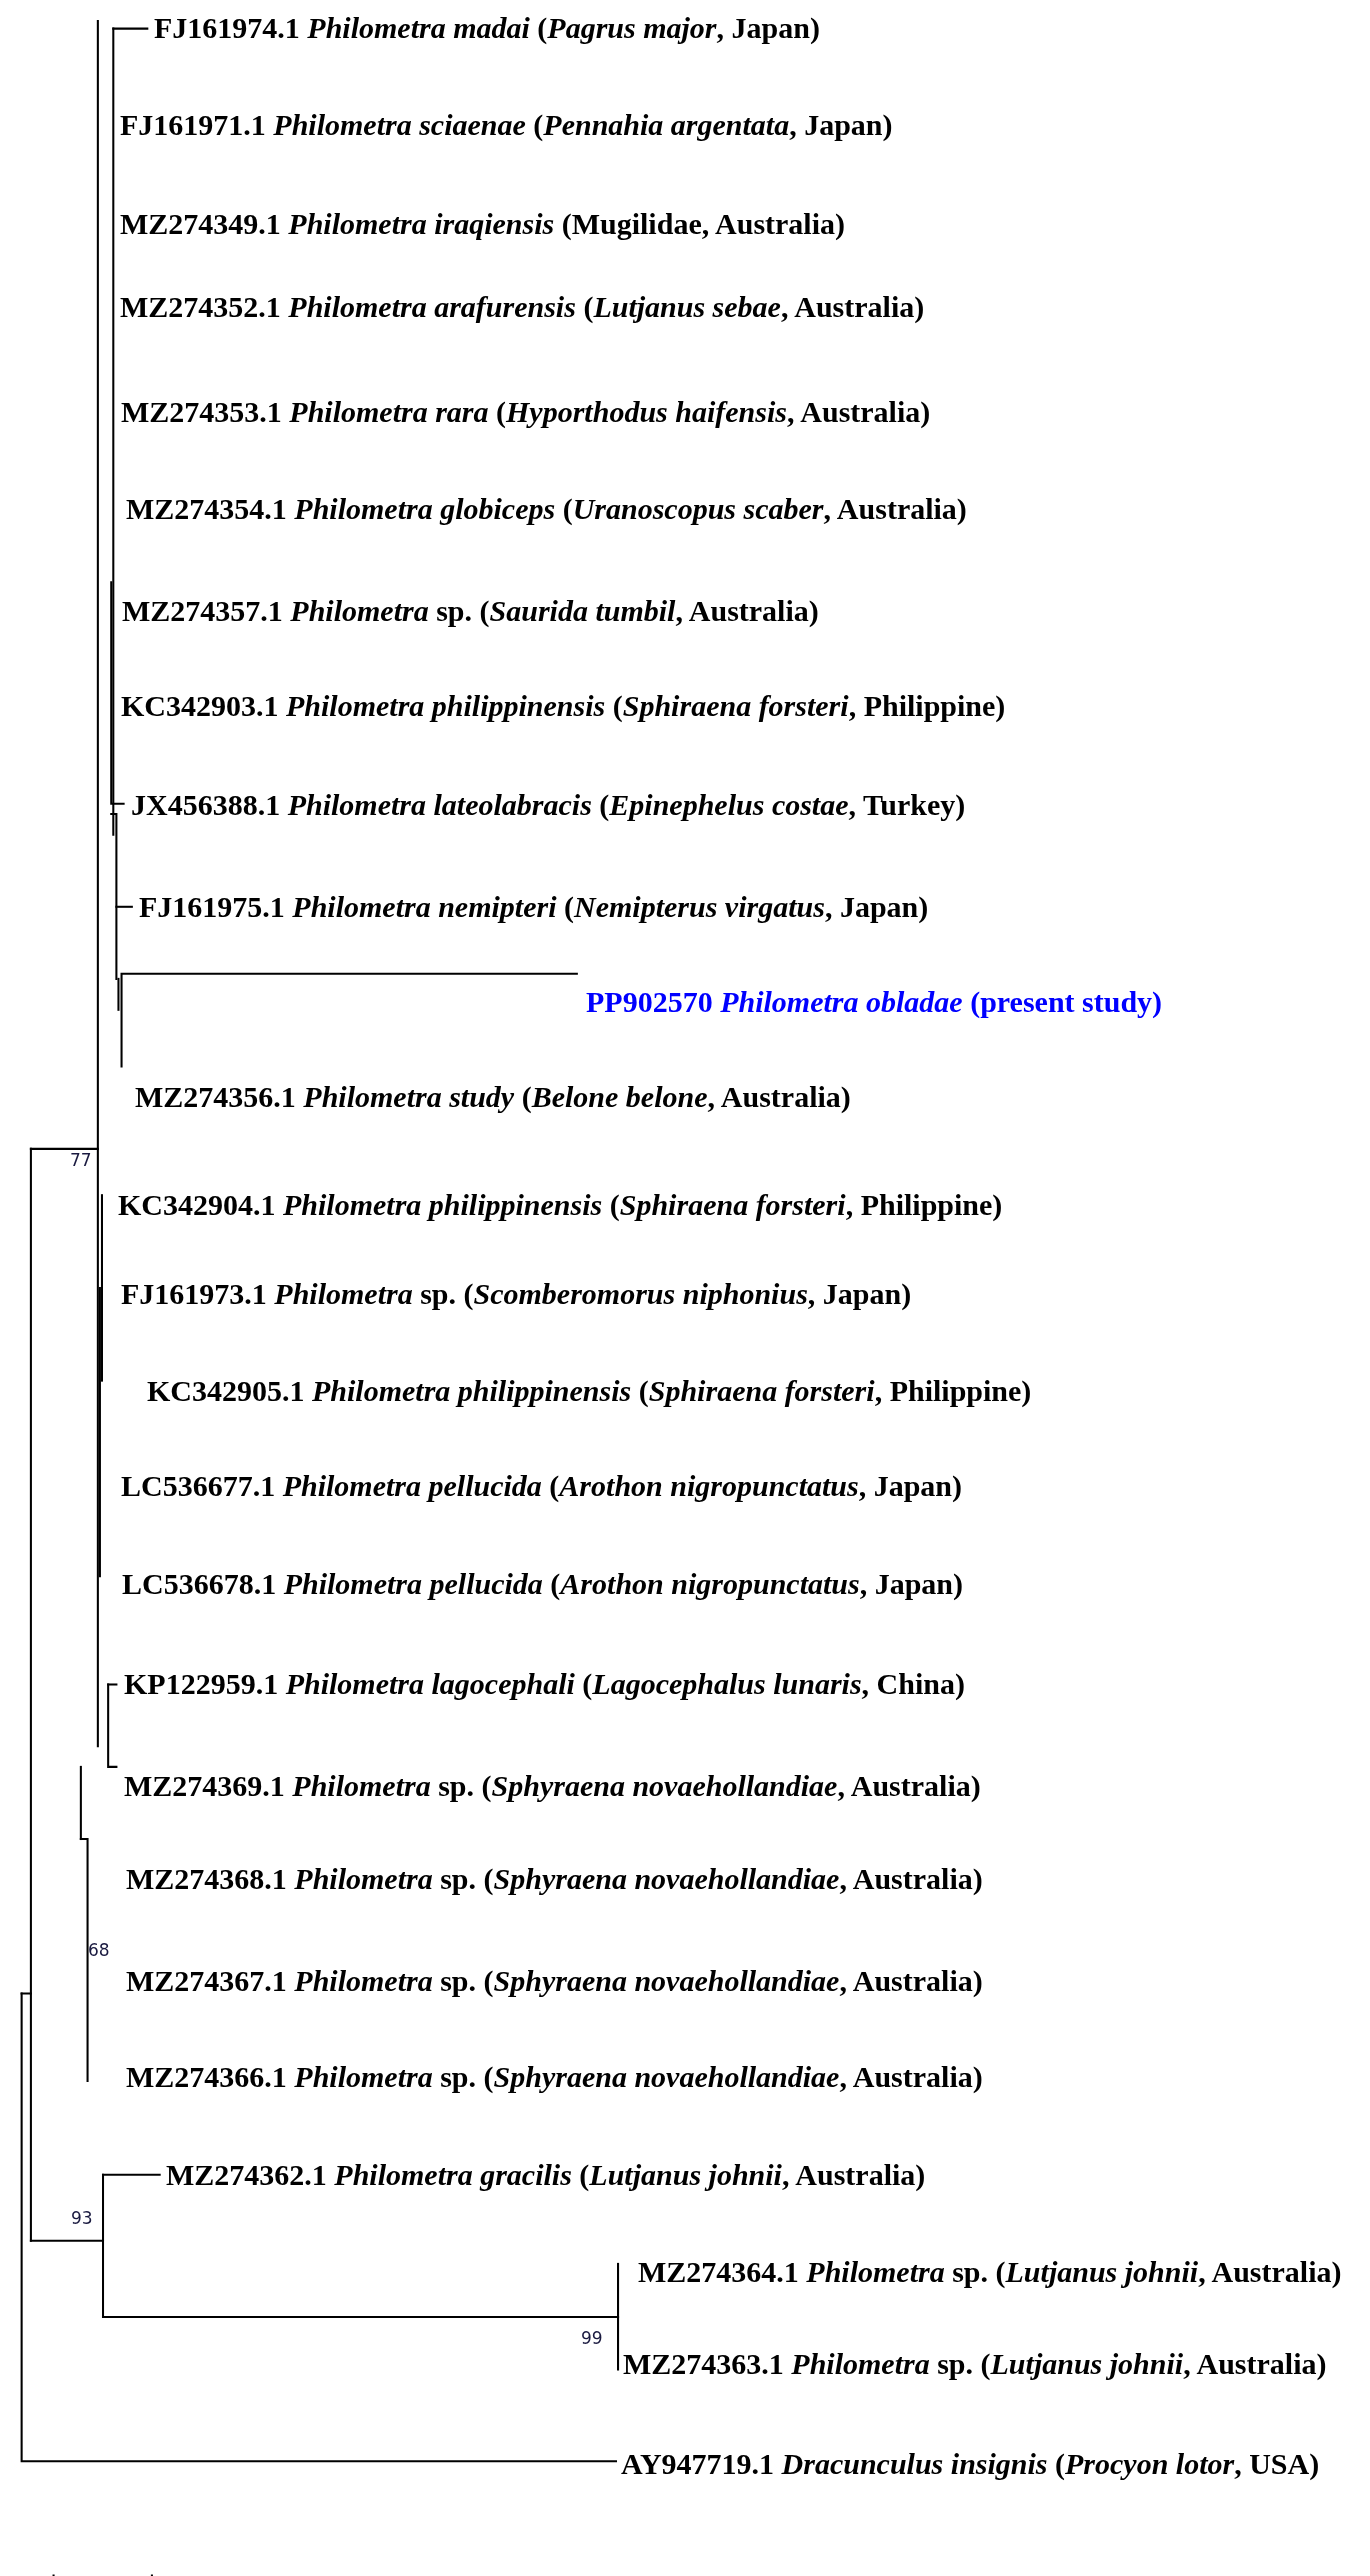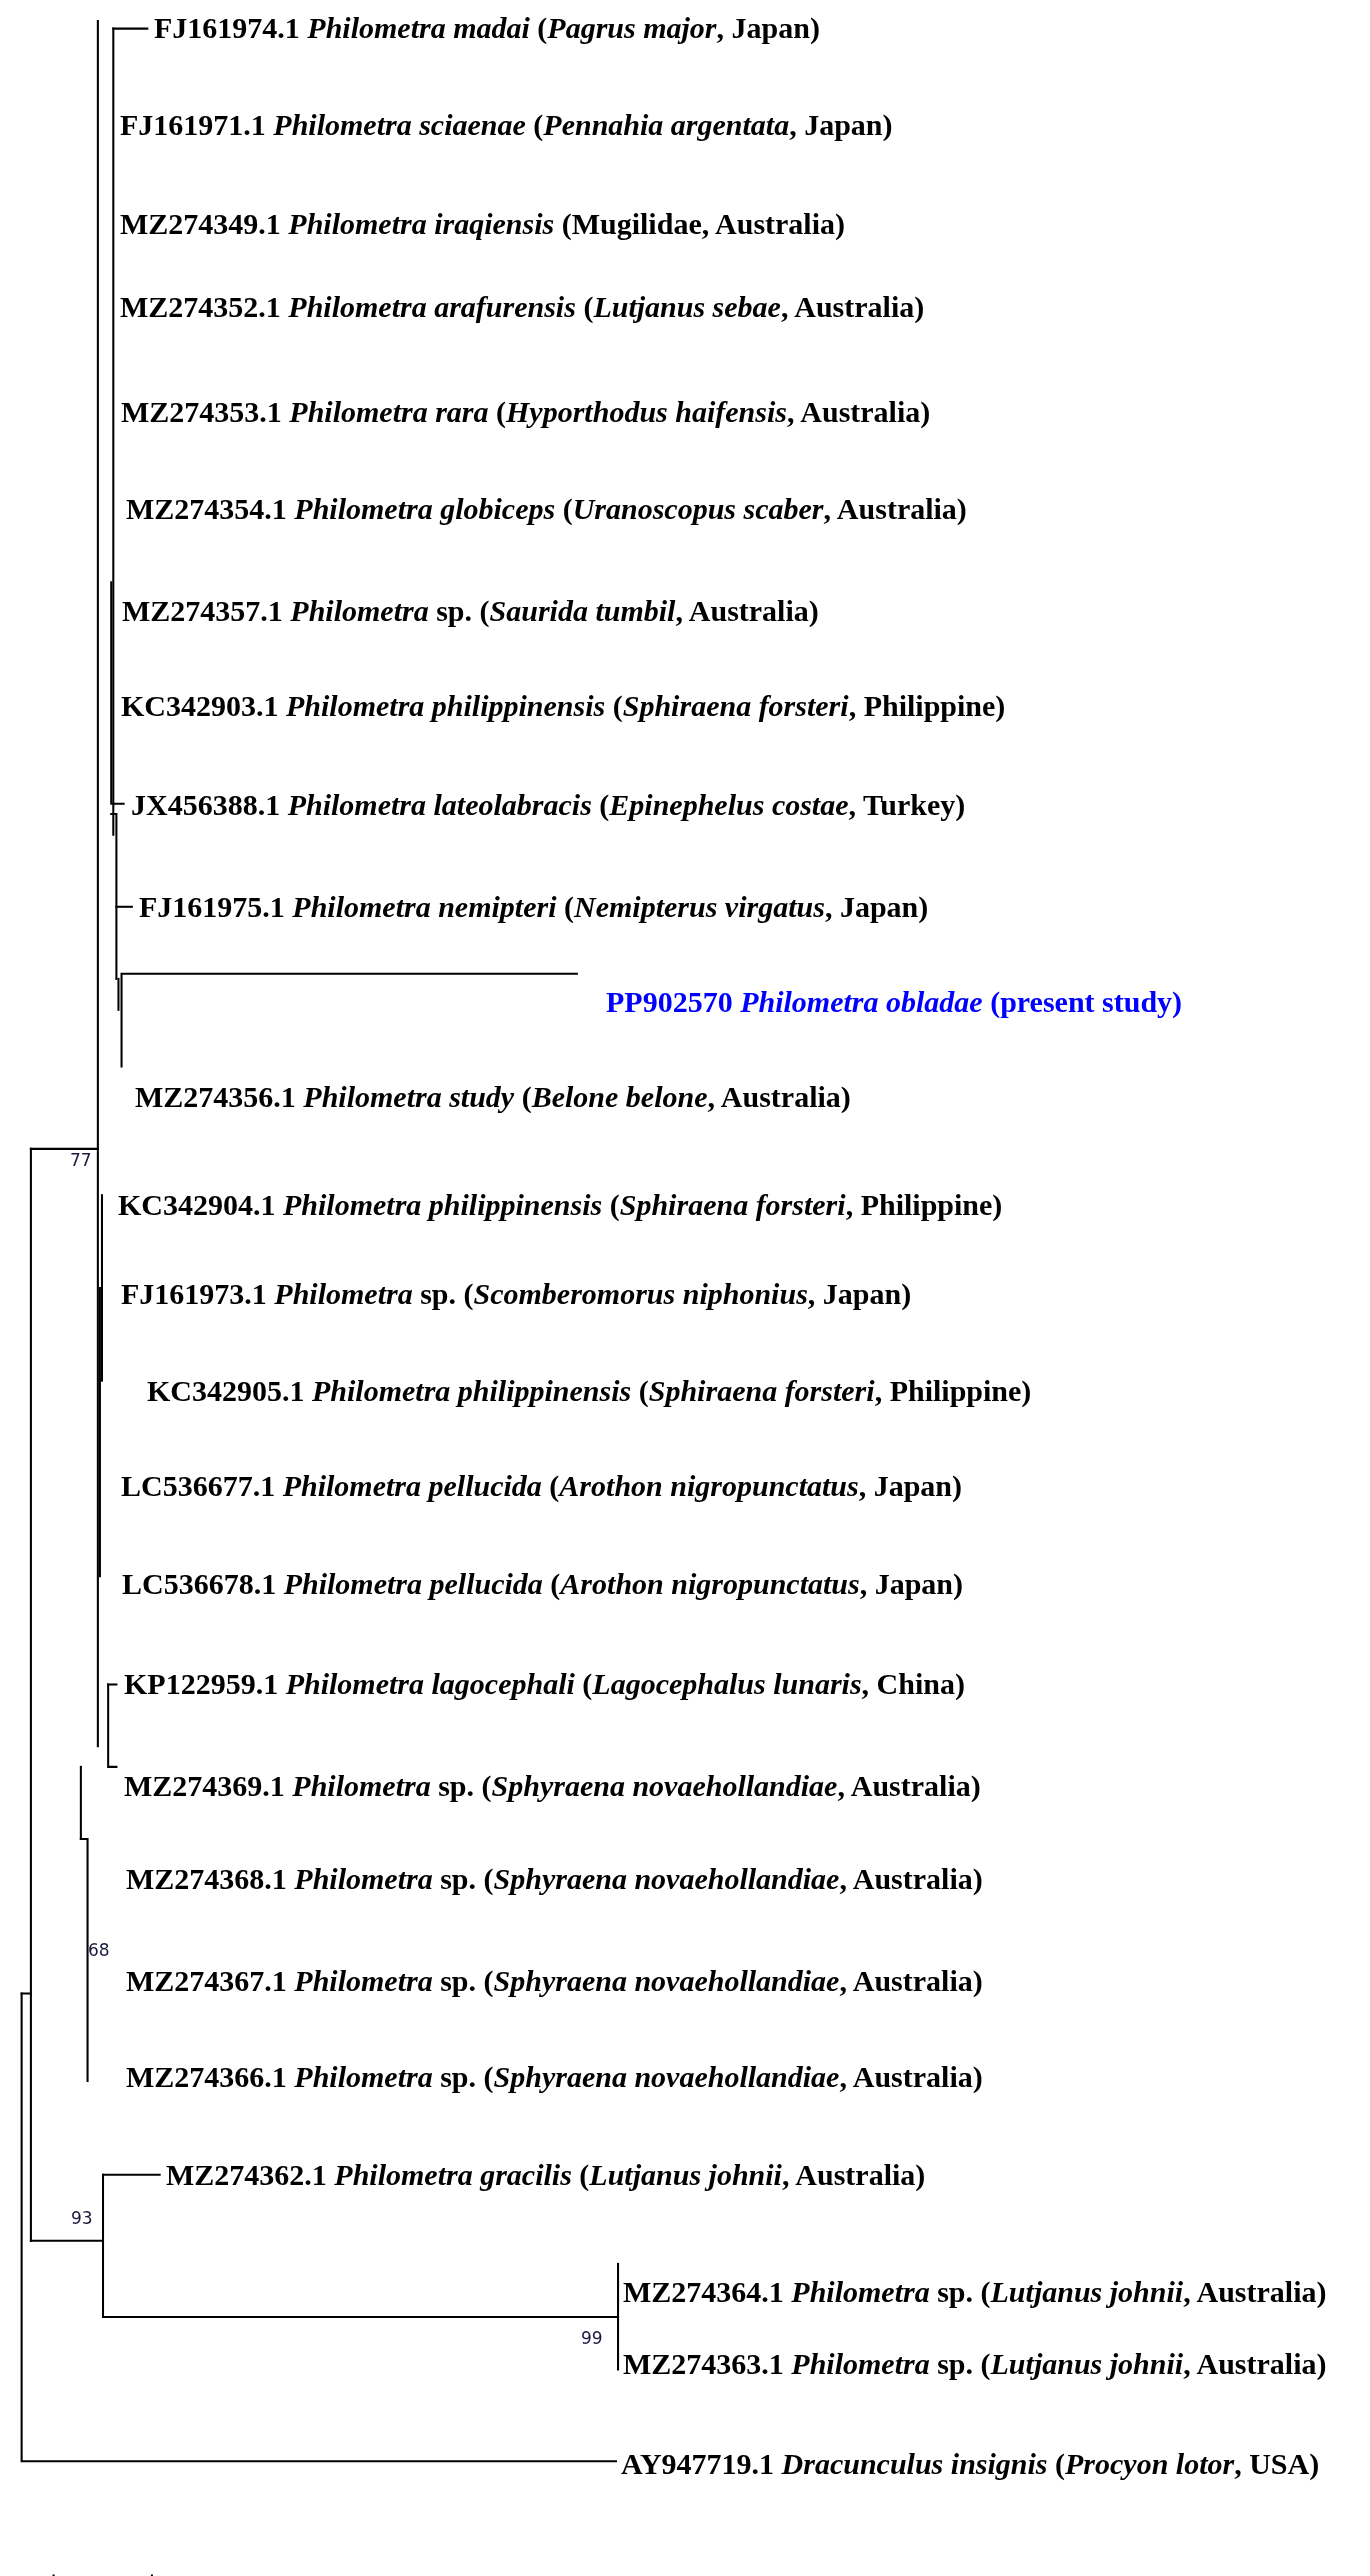--- a/index.html
+++ b/index.html
@@ -57,34 +57,34 @@
     <div class="taxon-label" style="left: 154px; top: 28px;"><span>FJ161974.1</span> <i>Philometra</i> <i>madai</i> <span>(</span><i>Pagrus major</i><span>, Japan)</span></div>
     <div class="taxon-label" style="left: 120px; top: 125px;"><span>FJ161971.1</span> <i>Philometra</i> <i>sciaenae</i> <span>(</span><i>Pennahia argentata</i><span>, Japan)</span></div>
     <div class="taxon-label" style="left: 120px; top: 224px;"><span>MZ274349.1</span> <i>Philometra</i> <i>iraqiensis</i> <span>(Mugilidae, Australia)</span></div>
     <div class="taxon-label" style="left: 120px; top: 307px;"><span>MZ274352.1</span> <i>Philometra</i> <i>arafurensis</i> <span>(</span><i>Lutjanus sebae</i><span>, Australia)</span></div>
     <div class="taxon-label" style="left: 121px; top: 412px; text-align: right;"><span>MZ274353.1</span> <i>Philometra</i> <i>rara</i> <span>(</span><i>Hyporthodus haifensis</i><span>, Australia)</span></div>
     <div class="taxon-label" style="left: 126px; top: 509px; text-align: center;"><span>MZ274354.1</span> <i>Philometra</i> <i>globiceps</i> <span>(</span><i>Uranoscopus scaber</i><span>, Australia)</span></div>
     <div class="taxon-label" style="left: 122px; top: 611px;"><span>MZ274357.1</span> <i>Philometra</i> <span>sp.</span> <span>(</span><i>Saurida tumbil</i><span>, Australia)</span></div>
     <div class="taxon-label" style="left: 121px; top: 706px;"><span>KC342903.1</span> <i>Philometra</i> <i>philippinensis</i> <span>(</span><i>Sphiraena forsteri</i><span>, Philippine)</span></div>
     <div class="taxon-label" style="left: 131px; top: 805px;"><span>JX456388.1</span> <i>Philometra</i> <i>lateolabracis</i> <span>(</span><i>Epinephelus costae</i><span>, Turkey)</span></div>
     <div class="taxon-label" style="left: 139px; top: 907px;"><span>FJ161975.1</span> <i>Philometra</i> <i>nemipteri</i> <span>(</span><i>Nemipterus virgatus</i><span>, Japan)</span></div>
-    <div class="taxon-label highlight" style="left: 606px; top: 1002px; color: rgb(0, 0, 255);"><span>PP902570</span> <i>Philometra</i> <i>obladae</i> <span>(present study)</span></div>
+    <div class="taxon-label highlight" style="left: 586px; top: 1002px; color: rgb(0, 0, 255);"><span>PP902570</span> <i>Philometra</i> <i>obladae</i> <span>(present study)</span></div>
     <div class="taxon-label" style="left: 135px; top: 1097px;"><span>MZ274356.1</span> <i>Philometra</i> <i>study</i> <span>(</span><i>Belone belone</i><span>, Australia)</span></div>
     <div class="taxon-label" style="left: 118px; top: 1205px;"><span>KC342904.1</span> <i>Philometra</i> <i>philippinensis</i> <span>(</span><i>Sphiraena forsteri</i><span>, Philippine)</span></div>
     <div class="taxon-label" style="left: 121px; top: 1294px;"><span>FJ161973.1</span> <i>Philometra</i> <span>sp.</span> <span>(</span><i>Scomberomorus niphonius</i><span>, Japan)</span></div>
     <div class="taxon-label" style="left: 122px; top: 1391px; margin-left: 25px;"><span>KC342905.1</span> <i>Philometra</i> <i>philippinensis</i> <span>(</span><i>Sphiraena forsteri</i><span>, Philippine)</span></div>
     <div class="taxon-label" style="left: 121px; top: 1486px;"><span>LC536677.1</span> <i>Philometra</i> <i>pellucida</i> <span>(</span><i>Arothon nigropunctatus</i><span>, Japan)</span></div>
     <div class="taxon-label" style="left: 122px; top: 1584px;"><span>LC536678.1</span> <i>Philometra</i> <i>pellucida</i> <span>(</span><i>Arothon nigropunctatus</i><span>, Japan)</span></div>
     <div class="taxon-label" style="left: 124px; top: 1684px; text-align: right;"><span>KP122959.1</span> <i>Philometra</i> <i>lagocephali</i> <span>(</span><i>Lagocephalus lunaris</i><span>, China)</span></div>
     <div class="taxon-label" style="left: 124px; top: 1786px;"><span>MZ274369.1</span> <i>Philometra</i> <span>sp.</span> <span>(</span><i>Sphyraena novaehollandiae</i><span>, Australia)</span></div>
     <div class="taxon-label" style="left: 126px; top: 1879px;"><span>MZ274368.1</span> <i>Philometra</i> <span>sp.</span> <span>(</span><i>Sphyraena novaehollandiae</i><span>, Australia)</span></div>
     <div class="taxon-label" style="left: 126px; top: 1981px;"><span>MZ274367.1</span> <i>Philometra</i> <span>sp.</span> <span>(</span><i>Sphyraena novaehollandiae</i><span>, Australia)</span></div>
     <div class="taxon-label" style="left: 126px; top: 2077px;"><span>MZ274366.1</span> <i>Philometra</i> <span>sp.</span> <span>(</span><i>Sphyraena novaehollandiae</i><span>, Australia)</span></div>
     <div class="taxon-label" style="left: 166px; top: 2175px;"><span>MZ274362.1</span> <i>Philometra</i> <i>gracilis</i> <span>(</span><i>Lutjanus johnii</i><span>, Australia)</span></div>
-    <div class="taxon-label" style="left: 623px; top: 2272px; margin-top: 20px;"><span>MZ274364.1</span> <i>Philometra</i> <span>sp.</span> <span>(</span><i>Lutjanus johnii</i><span>, Australia)</span></div>
+    <div class="taxon-label" style="left: 638px; top: 2272px;"><span>MZ274364.1</span> <i>Philometra</i> <span>sp.</span> <span>(</span><i>Lutjanus johnii</i><span>, Australia)</span></div>
     <div class="taxon-label" style="left: 623px; top: 2364px;"><span>MZ274363.1</span> <i>Philometra</i> <span>sp.</span> <span>(</span><i>Lutjanus johnii</i><span>, Australia)</span></div>
     <div class="taxon-label" style="left: 621px; top: 2464px;"><span>AY947719.1</span> <i>Dracunculus</i> <i>insignis</i> <span>(</span><i>Procyon lotor</i><span>, USA)</span></div>
   </div>
 <div id="bootstraps">
     <div class="bootstrap" style="left: 70px; top: 1152px;">77</div>
     <div class="bootstrap" style="left: 88px; top: 1942px;">68</div>
     <div class="bootstrap" style="left: 71px; top: 2210px;">93</div>
     <div class="bootstrap" style="left: 581px; top: 2330px;">99</div>
   </div>
 

